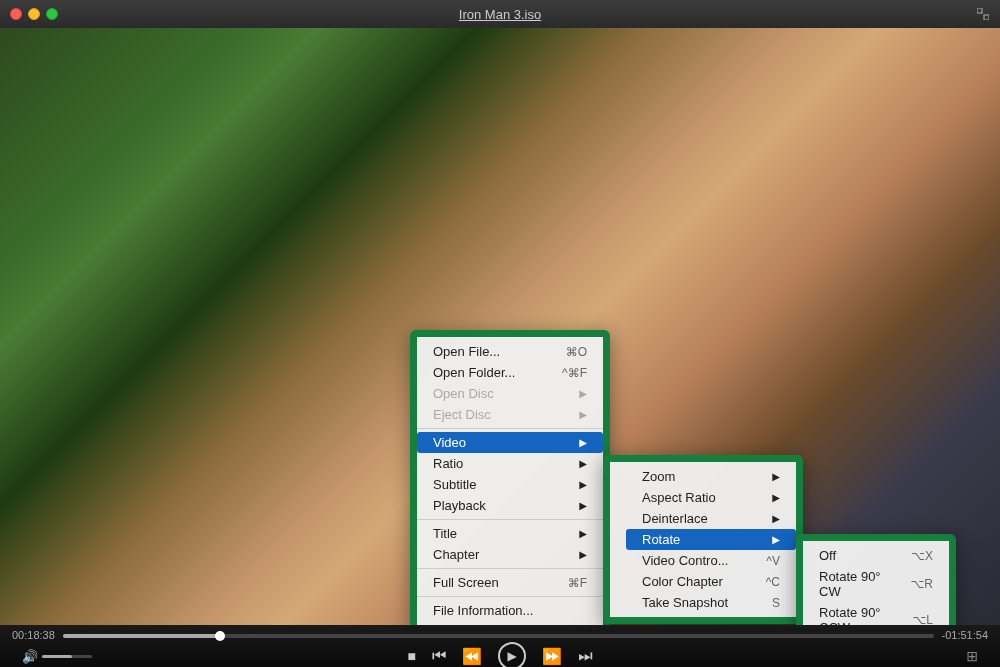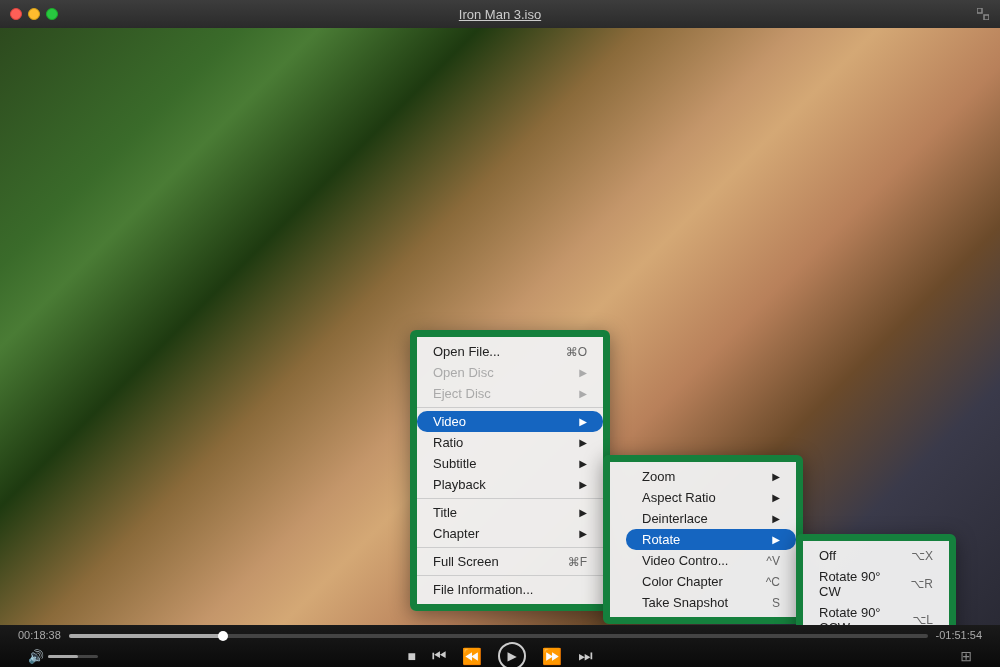--- a/index.html
+++ b/index.html
@@ -108,21 +108,21 @@
       color: #222;
       cursor: default;
       position: relative;
     }
     .menu-item.disabled {
       color: #aaa;
     }
     .menu-item.highlighted {
       background: #1565c0;
       color: #fff;
-      border-radius: 10px;
+      border-radius: 3px;
     }
     .menu-item .shortcut {
       color: #666;
       font-size: 12px;
       margin-left: 20px;
     }
     .menu-item .arrow {
       font-size: 10px;
       margin-left: 8px;
     }
@@ -146,21 +146,21 @@
 
     
     #controls-bar {
       width: 100%;
       height: 42px;
       background: linear-gradient(180deg, #1a1a1a 0%, #0a0a0a 100%);
       position: absolute;
       bottom: 0;
       display: flex;
       flex-direction: column;
-      padding: 0 18px;
+      padding: 0 12px;
     }
     #progress-row {
       display: flex;
       align-items: center;
       height: 20px;
       gap: 8px;
     }
     .time-label {
       color: #aaa;
       font-size: 11px;
@@ -259,20 +259,24 @@
 <div id="video-area">
   <div id="video-bg"></div>
 
   <div class="menu-container">
 
     <div class="context-menu" style="position:relative;">
 
       <div class="menu-item">
         <span>Open File...</span>
         <span class="shortcut">⌘O</span>
+      </div>
+      <div class="menu-item">
+        <span>Open Folder...</span>
+        <span class="shortcut">^⌘F</span>
       </div>
       <div class="menu-item disabled">
         <span>Open Disc</span>
         <span class="arrow">▶</span>
       </div>
       <div class="menu-item disabled">
         <span>Eject Disc</span>
         <span class="arrow">▶</span>
       </div>
       <div class="menu-separator"></div>

